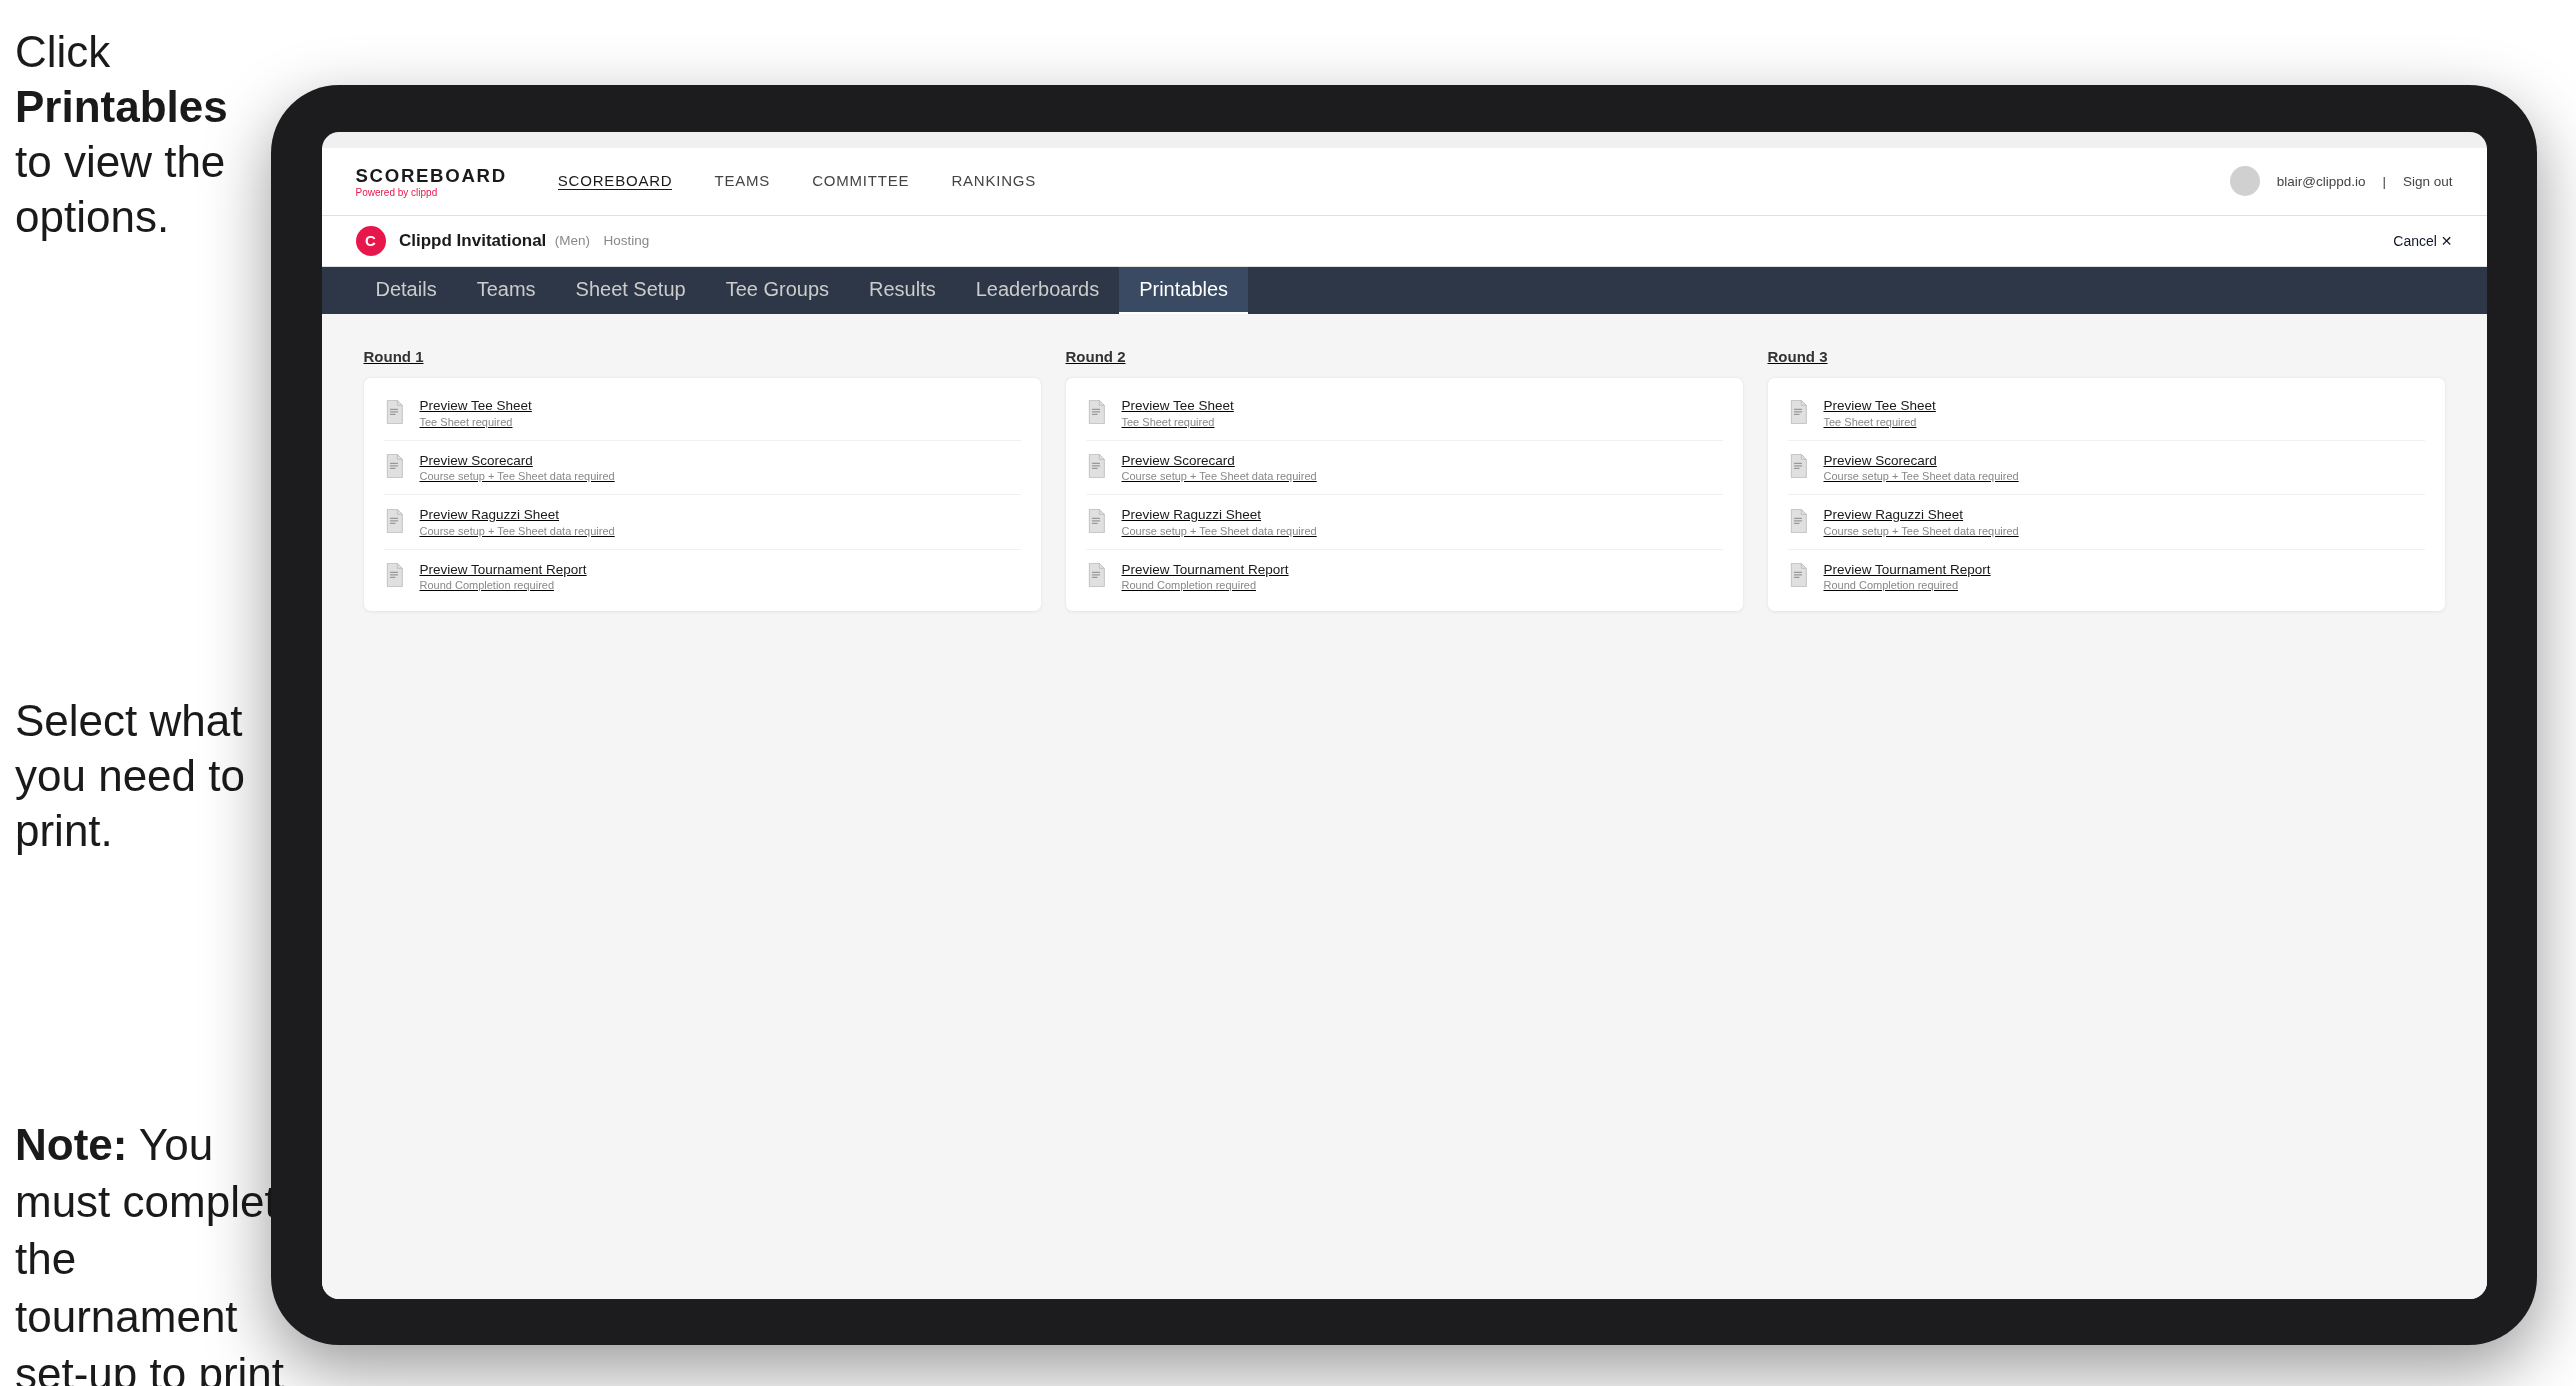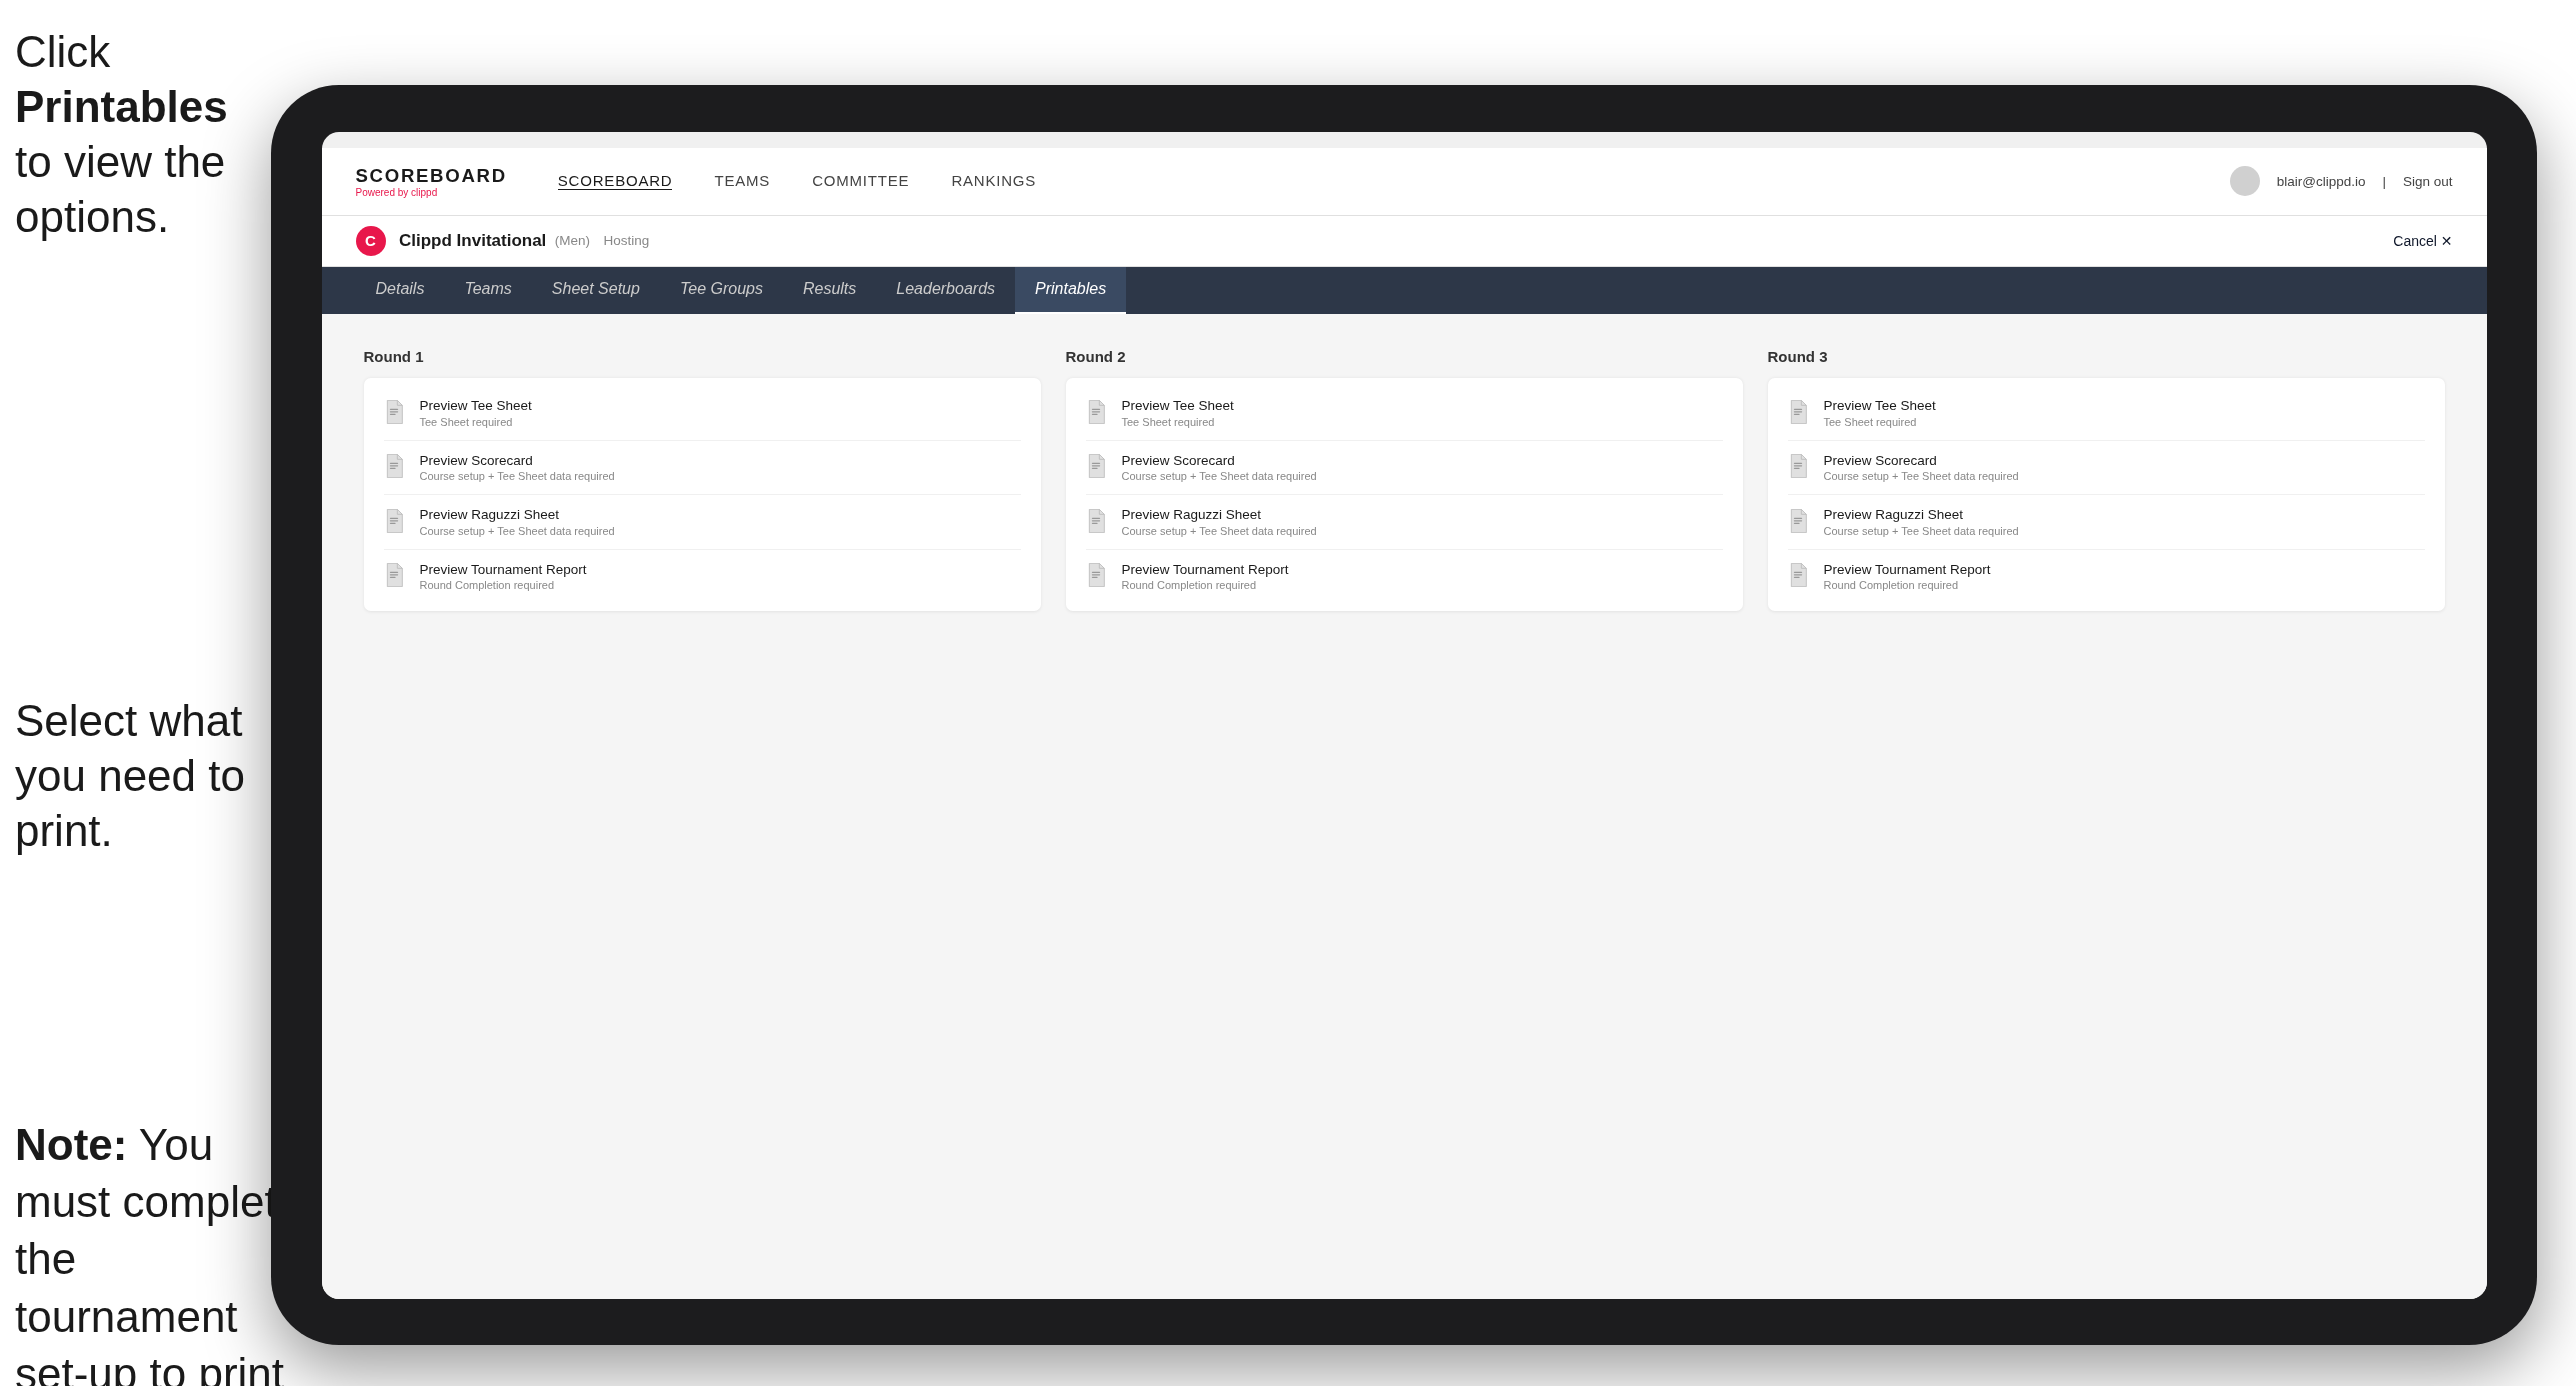--- a/index.html
+++ b/index.html
@@ -178,28 +178,27 @@
     .sub-nav {
       background: #2d3748;
       display: flex;
       padding: 0 34px;
       height: 47px;
       align-items: center;
       flex-shrink: 0;
     }
     .sub-nav-tab {
       color: #ccc;
-      font-size: 16px;
+      font-size: 20px;
       padding: 0 20px;
       height: 47px;
       display: flex;
       align-items: center;
       cursor: pointer;
       border-bottom: 2.5px solid transparent;
-      font-style: italic;
     }
     .sub-nav-tab.active {
       color: #ffffff;
       background: #3a4a62;
       border-bottom: 2.5px solid #ffffff;
     }
 
     
     .content-area {
       flex: 1;
@@ -209,20 +208,21 @@
     }
 
     .rounds-grid {
       display: grid;
       grid-template-columns: repeat(3, 1fr);
       gap: 25px;
     }
 
     .round-section {
       background: transparent;
+      text-decoration: underline;
     }
 
     .round-title {
       font-size: 15px;
       font-weight: 600;
       color: #333;
       margin-bottom: 13.5px;
     }
 
     .round-card {

